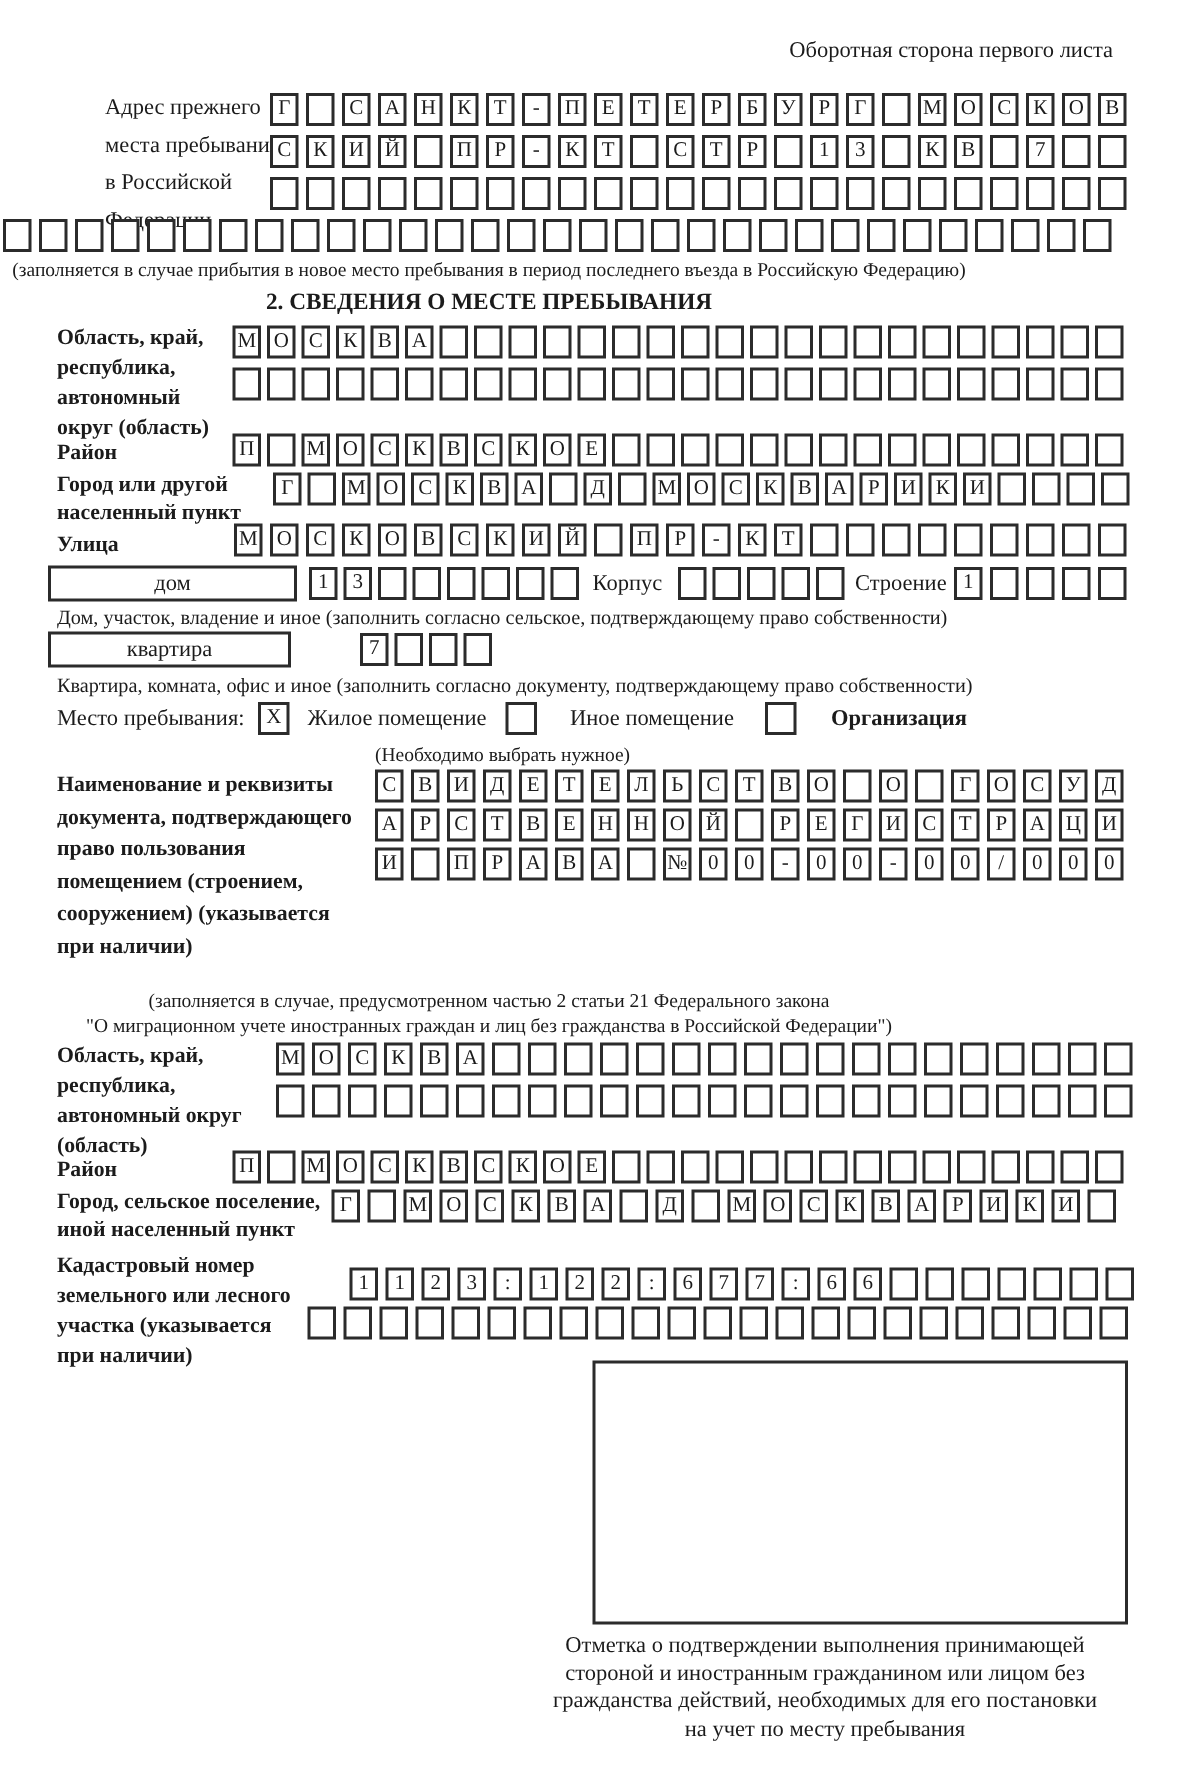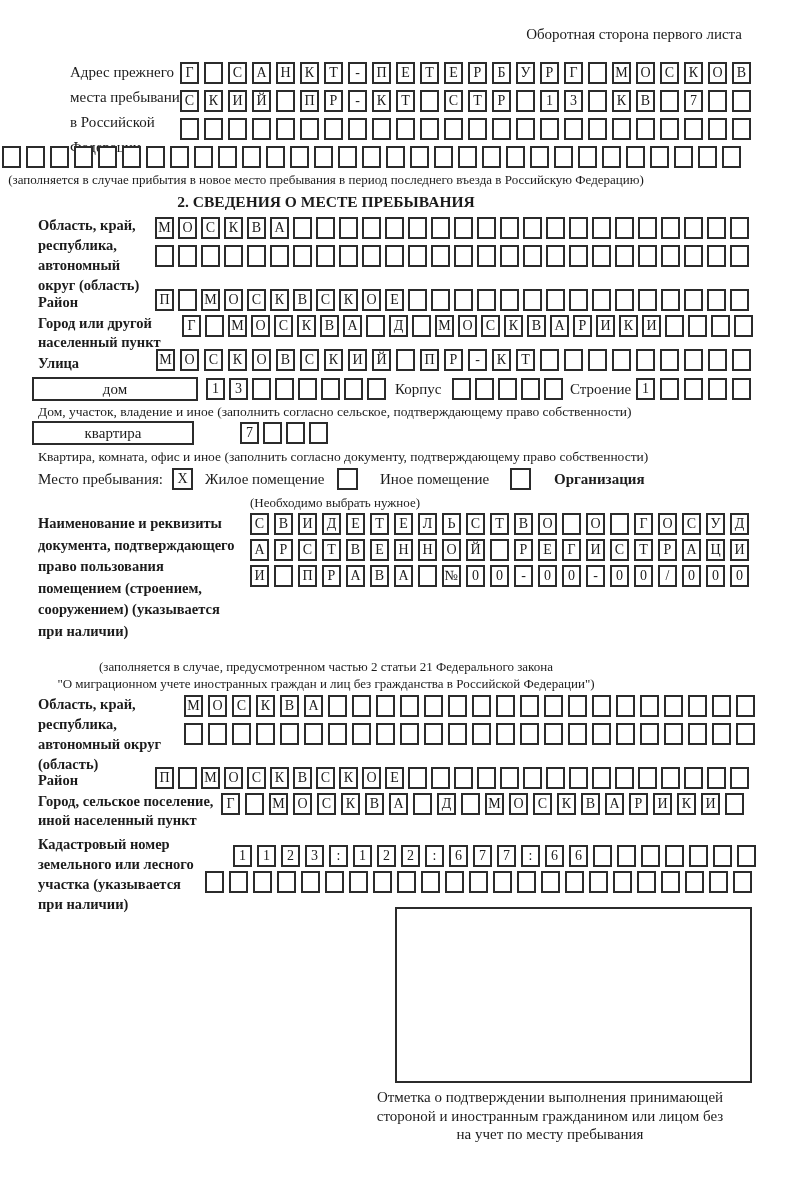--- a/index.html
+++ b/index.html
@@ -604,16 +604,17 @@
       <span class="cell">&nbsp;</span>
       <span class="cell">&nbsp;</span>
       <span class="cell">&nbsp;</span>
       <span class="cell">&nbsp;</span>
     </div>
 
   <div class="abs stamp" style="left:395px;top:907px;width:357px;height:176px;"></div>
   <div class="abs" style="left:318px;top:1088px;width:464px;">
     <div class="cap">Отметка о подтверждении выполнения принимающей</div>
     <div class="cap">стороной и иностранным гражданином или лицом без</div>
+    <div class="cap">гражданства действий, необходимых для его постановки</div>
     <div class="cap">на учет по месту пребывания</div>
   </div>
 
 </div>
 
 </body></html>

